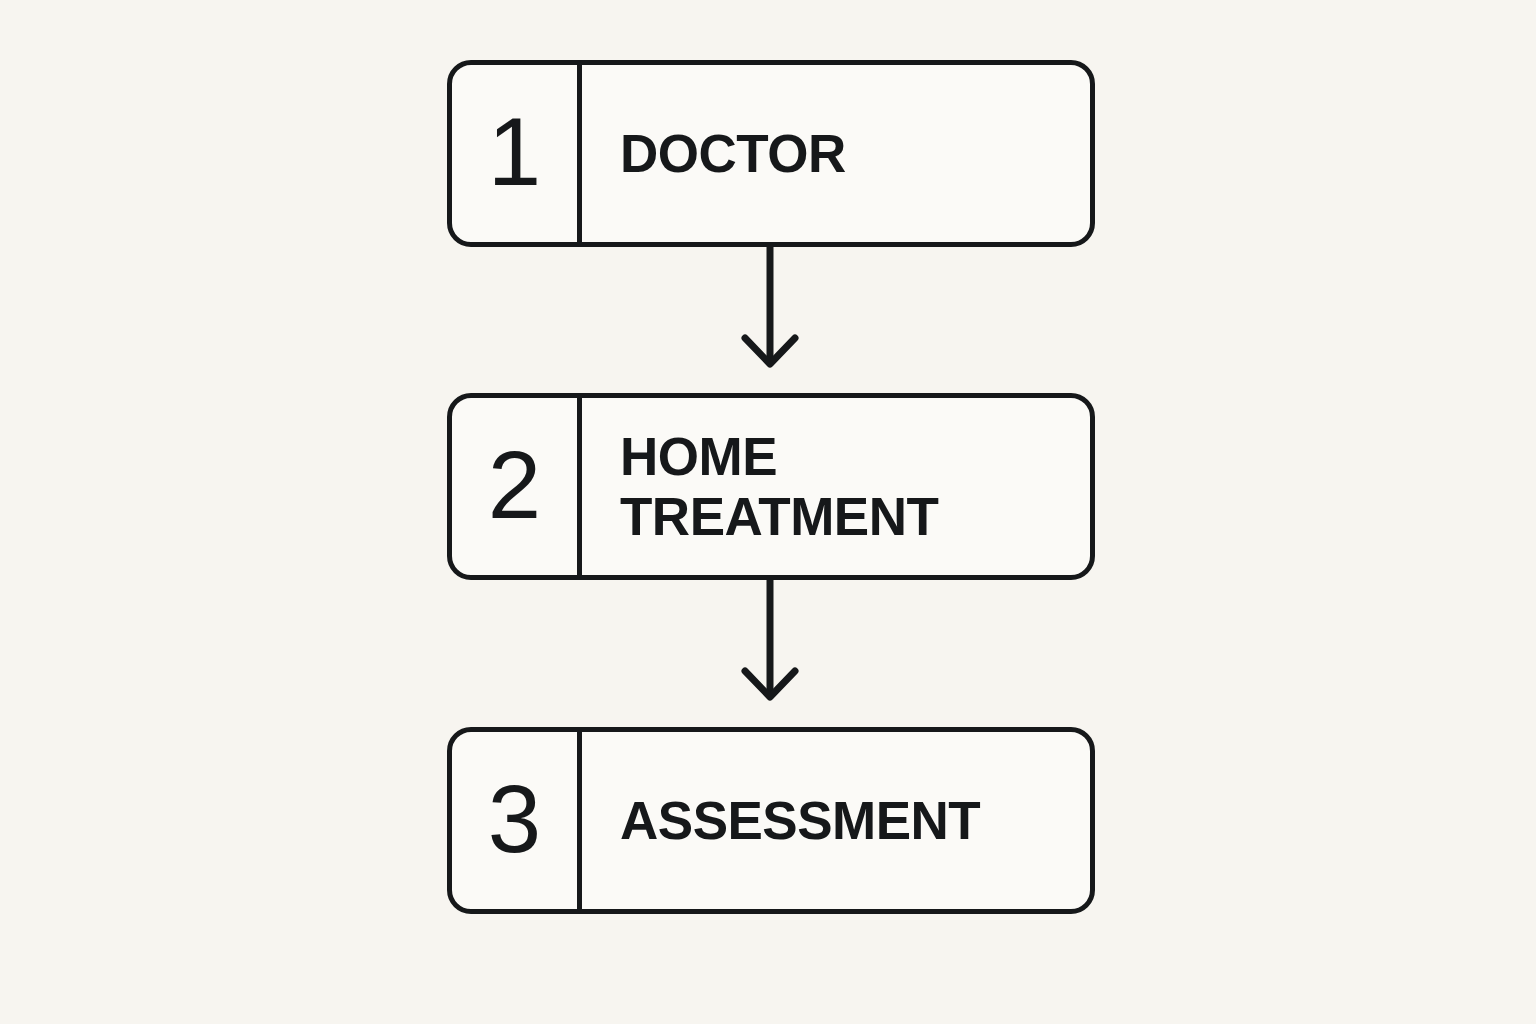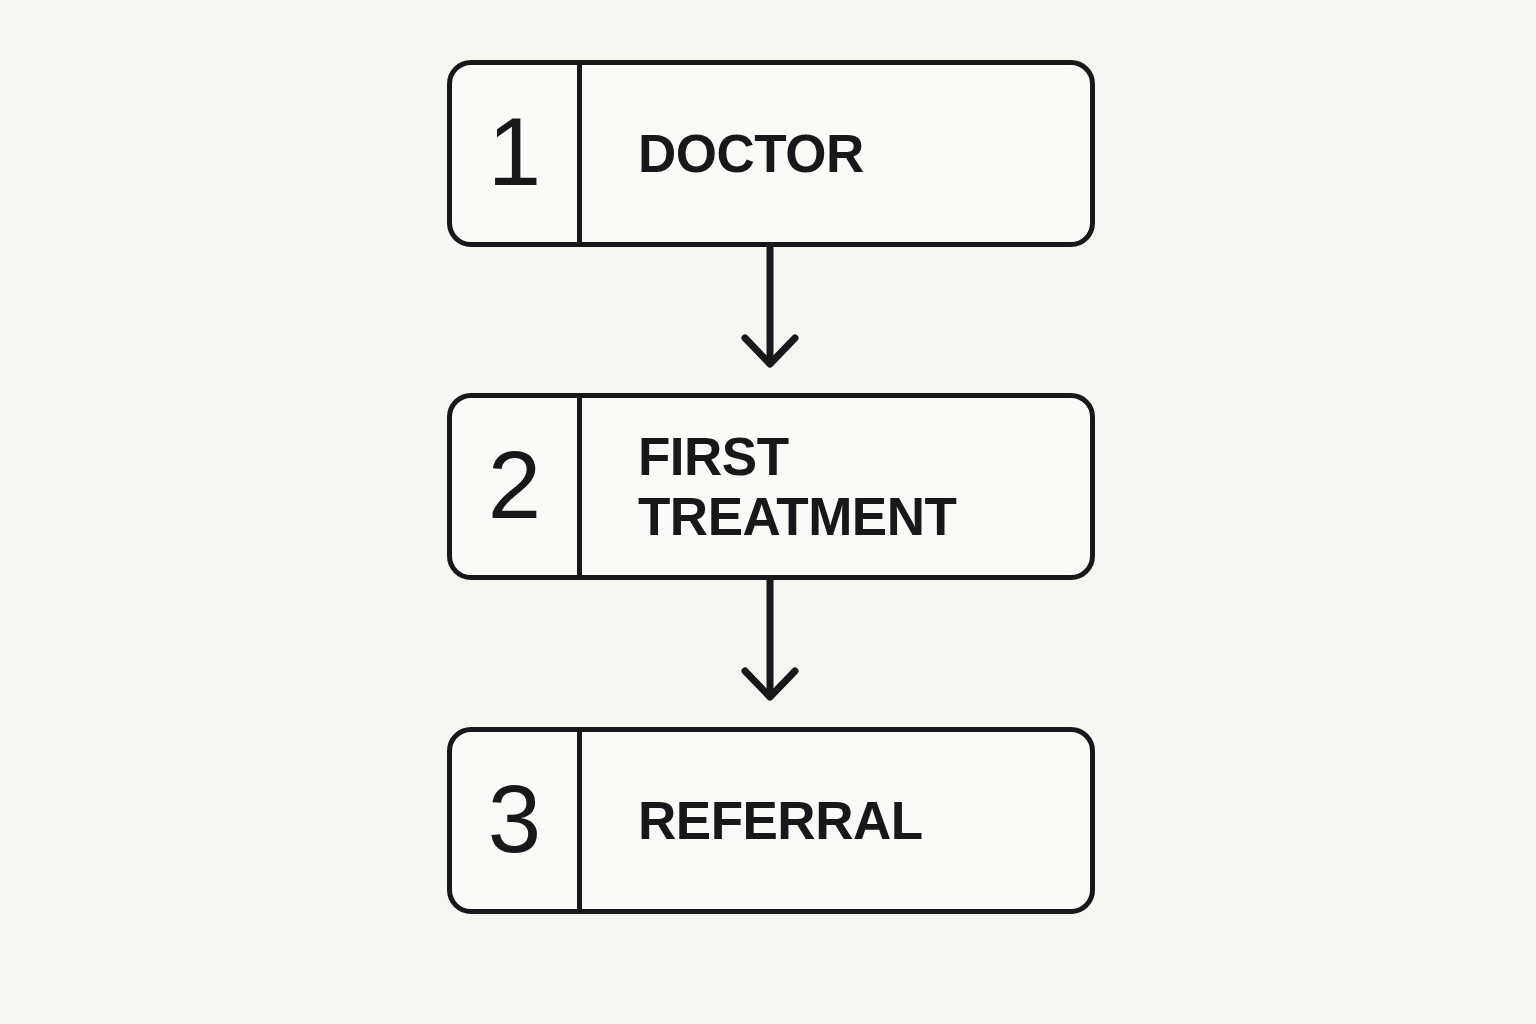--- a/index.html
+++ b/index.html
@@ -49,21 +49,21 @@
     line-height: 1;
     color: #16181a;
     letter-spacing: 0px;
     padding-bottom: 4px;
   }
   .step-label-cell {
     flex: 1 1 auto;
     display: flex;
     flex-direction: column;
     justify-content: center;
-    padding-left: 56px;
+    padding-left: 38px;
     box-sizing: border-box;
   }
   .step-label-line {
     font-family: "Liberation Sans", sans-serif;
     font-size: 53px;
     font-weight: 700;
     line-height: 1.13;
     color: #16181a;
     letter-spacing: -0.5px;
     white-space: nowrap;
@@ -106,36 +106,36 @@
         <polyline points="25,92 50,118 75,92" stroke-linecap="round" stroke-linejoin="round"></polyline>
       </g>
     </svg>
   </div>
 
   <div class="step-box" id="box-2">
     <div class="step-number-cell">
       <span class="step-number">2</span>
     </div>
     <div class="step-label-cell">
-      <span class="step-label-line">FIRST</span>
+      <span class="step-label-line">HOME</span>
       <span class="step-label-line">TREATMENT</span>
     </div>
   </div>
 
   <div class="connector" id="connector-2">
     <svg viewBox="0 0 100 135" xmlns="http://www.w3.org/2000/svg" aria-hidden="true">
       <g fill="none" stroke="#16181a" stroke-width="7" stroke-linecap="butt" stroke-linejoin="miter">
         <line x1="50" y1="0" x2="50" y2="116"></line>
         <polyline points="25,92 50,118 75,92" stroke-linecap="round" stroke-linejoin="round"></polyline>
       </g>
     </svg>
   </div>
 
   <div class="step-box" id="box-3">
     <div class="step-number-cell">
       <span class="step-number">3</span>
     </div>
     <div class="step-label-cell">
-      <span class="step-label-line">REFERRAL</span>
+      <span class="step-label-line">ASSESSMENT</span>
     </div>
   </div>
 
 </div>
 
 </body></html>

